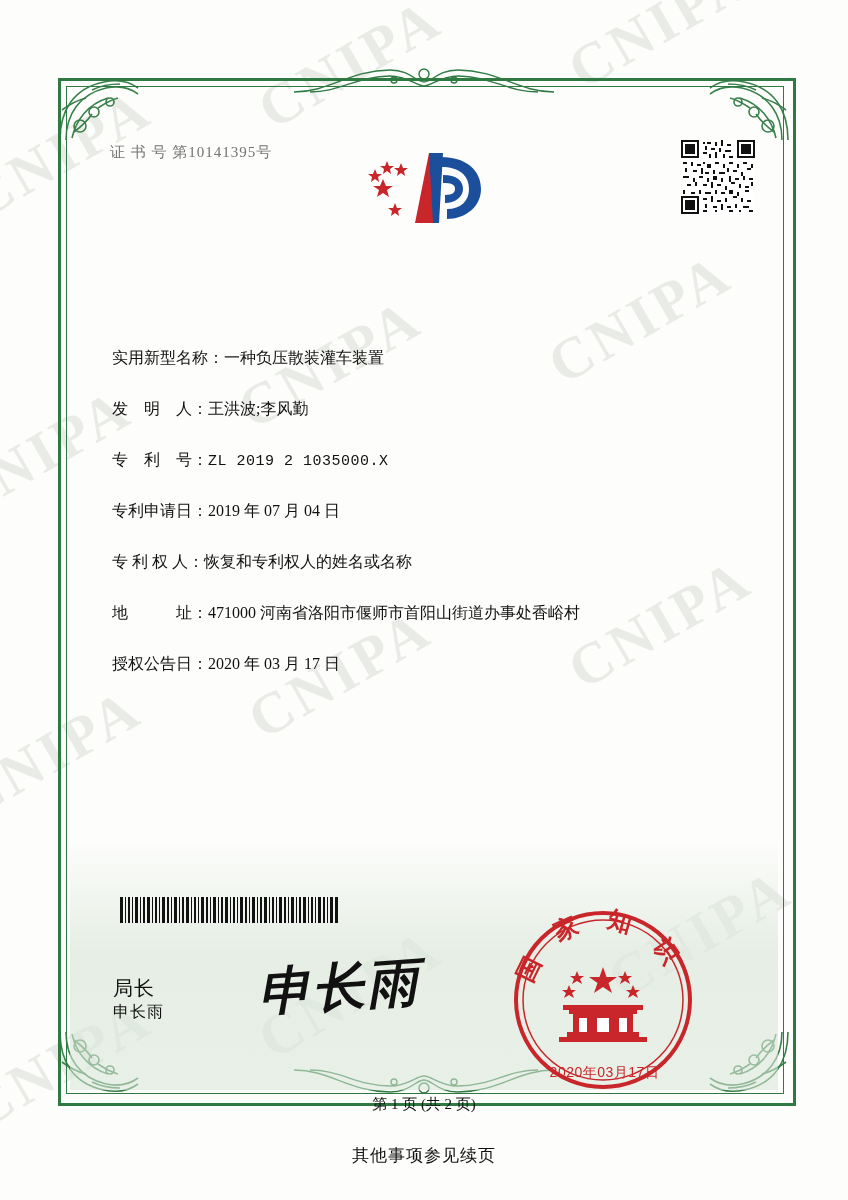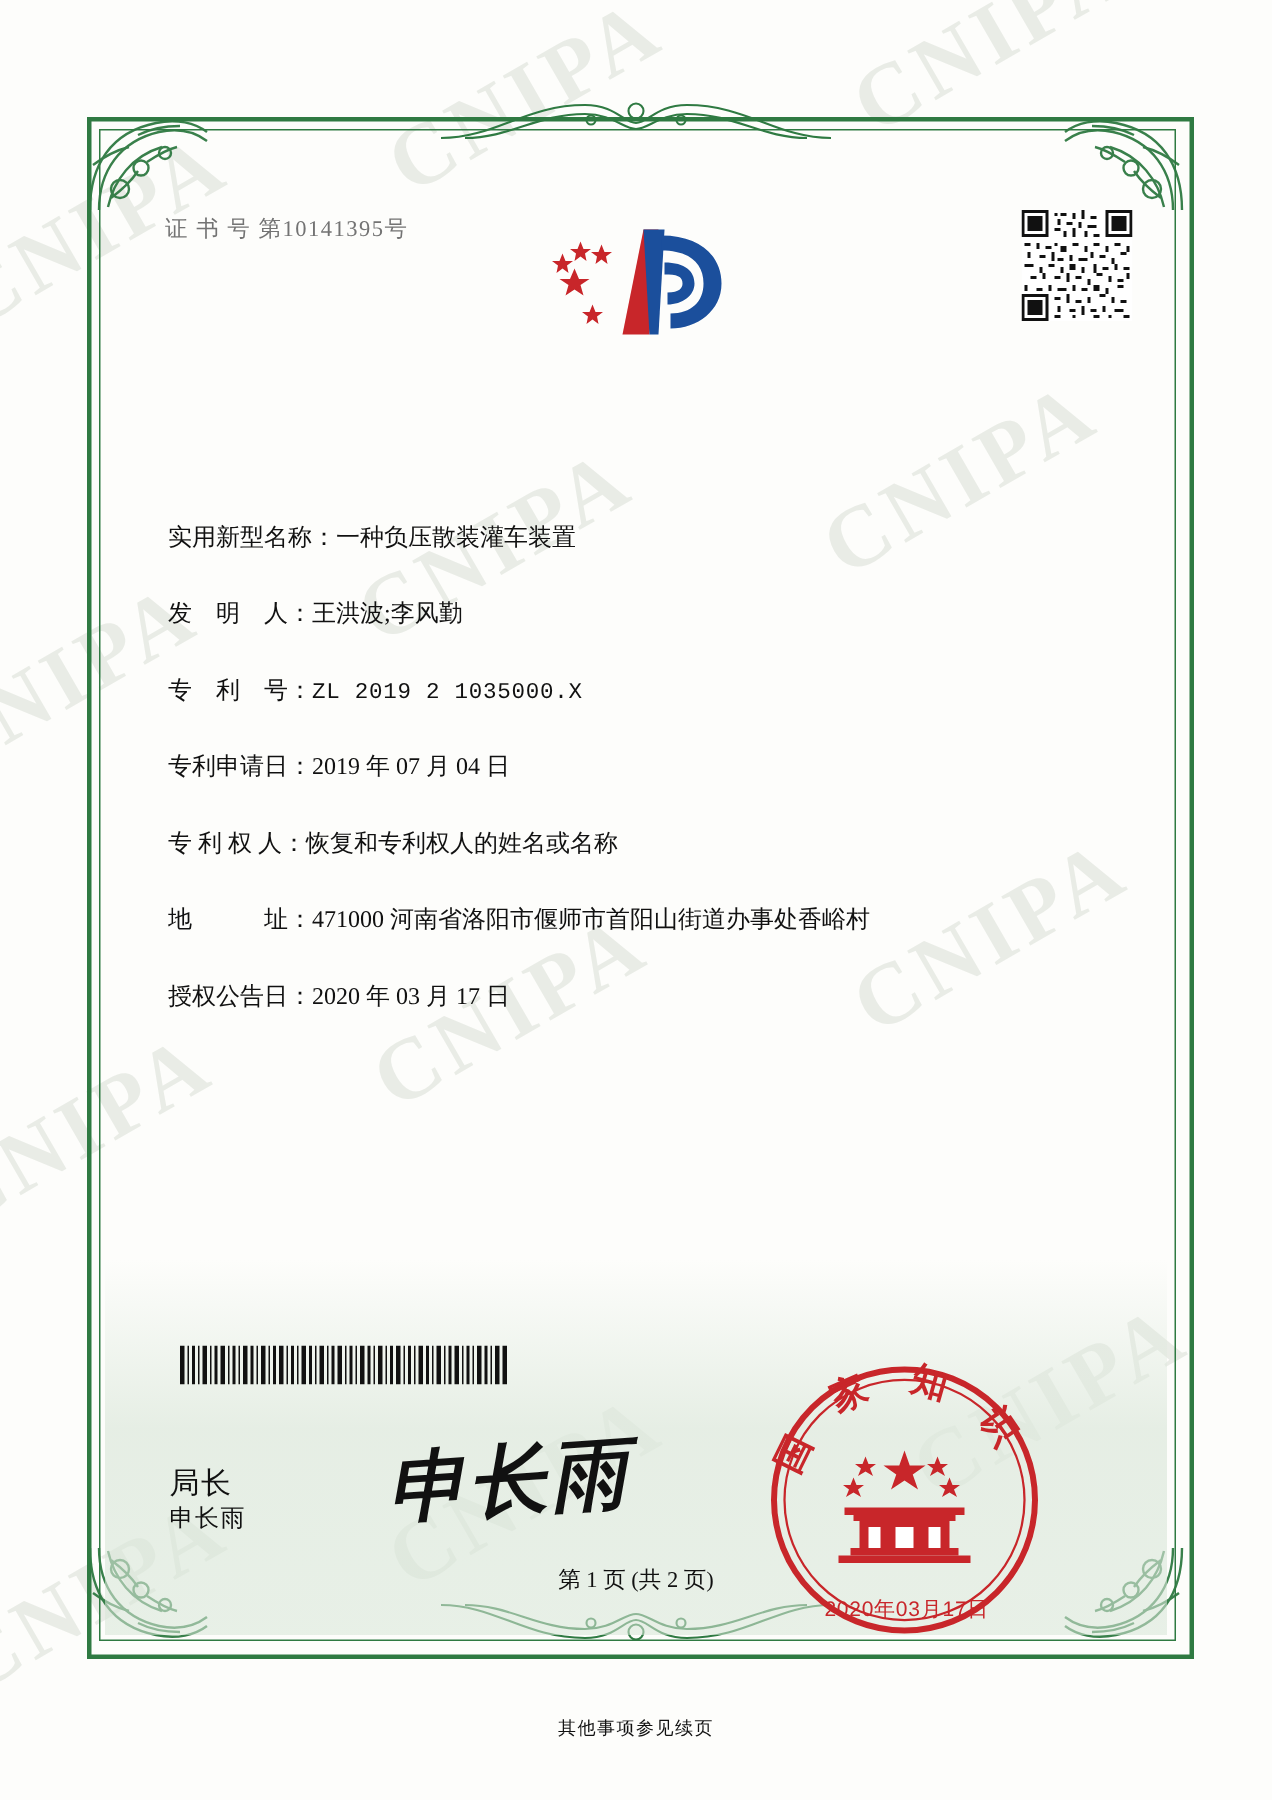--- a/index.html
+++ b/index.html
@@ -238,33 +238,33 @@
     color: #c8262a;
     letter-spacing: 0.5px;
     font-family: "Liberation Sans", sans-serif;
     margin-top: 32px;
   }
 
   .page-no {
     position: absolute;
     left: 0;
     right: 0;
-    top: 1044px;
+    top: 1095px;
     text-align: center;
     font-size: 15px;
     color: #111;
   }
 
   .footnote {
     position: absolute;
     left: 0;
     right: 0;
     top: 1144px;
     text-align: center;
-    font-size: 12px;
+    font-size: 17px;
     color: #111;
     letter-spacing: 1px;
   }
 
   
   .bottom-wash {
     position: absolute;
     left: 70px;
     top: 840px;
     width: 708px;

